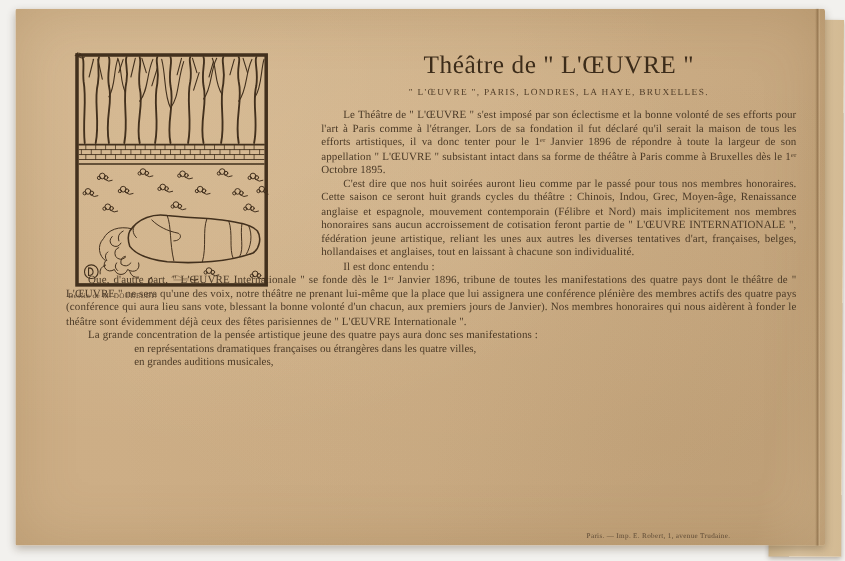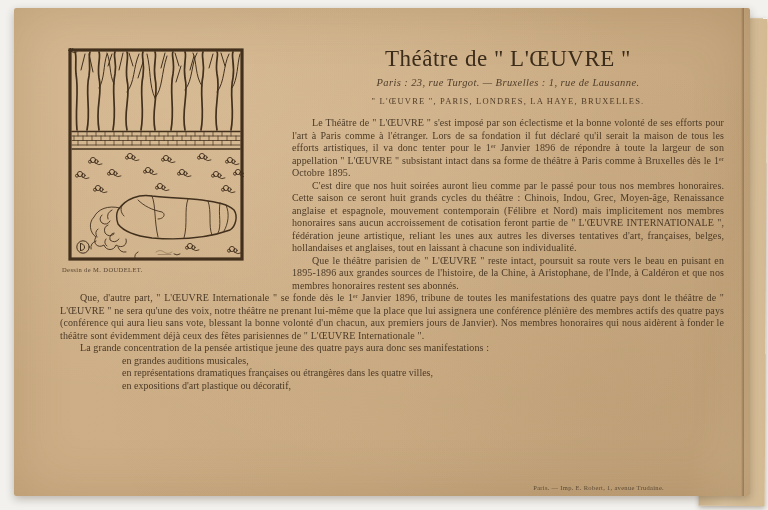--- a/index.html
+++ b/index.html
@@ -177,33 +177,31 @@
             <path d="M12.5,195.5 v7 M12.5,195.5 c5,0 6,7 0,7"></path>
           </g>
           <path d="M88,204 q4,-3 8,0 q4,3 8,0 M90,206.5 h13" stroke-width=".6" opacity=".55"></path>
         </g>
       </svg>
       <figcaption class="cut-caption">Dessin de M. DOUDELET.</figcaption>
     </figure>
 
     <div class="hdr">
       <div class="title">Théâtre de " L'ŒUVRE "</div>
-      <div class="address">Paris : 23, rue Turgot. — Bruxelles : 1, rue de Lausanne.</div>
       <div class="cities">" L'ŒUVRE ", PARIS, LONDRES, LA HAYE, BRUXELLES.</div>
     </div>
 
     <p class="txt col first">Le Théâtre de " L'ŒUVRE " s'est imposé par son éclectisme et la bonne volonté de ses efforts pour l'art à Paris comme à l'étranger. Lors de sa fondation il fut déclaré qu'il serait la maison de tous les efforts artistiques, il va donc tenter pour le 1ᵉʳ Janvier 1896 de répondre à toute la largeur de son appellation " L'ŒUVRE " subsistant intact dans sa forme de théâtre à Paris comme à Bruxelles dès le 1ᵉʳ Octobre 1895.</p>
     <p class="txt col">C'est dire que nos huit soirées auront lieu comme par le passé pour tous nos membres honoraires. Cette saison ce seront huit grands cycles du théâtre : Chinois, Indou, Grec, Moyen-âge, Renaissance anglaise et espagnole, mouvement contemporain (Félibre et Nord) mais implicitement nos membres honoraires sans aucun accroissement de cotisation feront partie de " L'ŒUVRE INTERNATIONALE ", fédération jeune artistique, reliant les unes aux autres les diverses tentatives d'art, françaises, belges, hollandaises et anglaises, tout en laissant à chacune son individualité.</p>
-    <p class="txt col">Que le théâtre parisien de " L'ŒUVRE " reste intact, poursuit sa route vers le beau en puisant en 1895-1896 aux grandes sources de l'histoire, de la Chine, à Aristophane, de l'Inde, à Caldéron et que nos membres honoraires restent ses abonnés.</p>
+    <p class="txt col noj">Il est donc entendu :</p>
     <p class="txt">Que, d'autre part, " L'ŒUVRE Internationale " se fonde dès le 1ᵉʳ Janvier 1896, tribune de toutes les manifestations des quatre pays dont le théâtre de " L'ŒUVRE " ne sera qu'une des voix, notre théâtre ne prenant lui-même que la place que lui assignera une conférence plénière des membres actifs des quatre pays (conférence qui aura lieu sans vote, blessant la bonne volonté d'un chacun, aux premiers jours de Janvier). Nos membres honoraires qui nous aidèrent à fonder le théâtre sont évidemment déjà ceux des fêtes parisiennes de " L'ŒUVRE Internationale ".</p>
     <p class="txt noj">La grande concentration de la pensée artistique jeune des quatre pays aura donc ses manifestations :</p>
 
     <div class="prog">
+      <div class="item">en représentations dramatiques françaises ou étrangères dans les quatre villes,</div>
       <div class="item">en grandes auditions musicales,</div>
-      <div class="item">en représentations dramatiques françaises ou étrangères dans les quatre villes,</div>
-      <div class="item">en expositions d'art plastique ou décoratif,</div>
     </div>
 
 
     <div class="imprint">Paris. — Imp. E. Robert, 1, avenue Trudaine.</div>
   </div>
   <div class="crease"></div>
 </div>
 
 </body></html>

